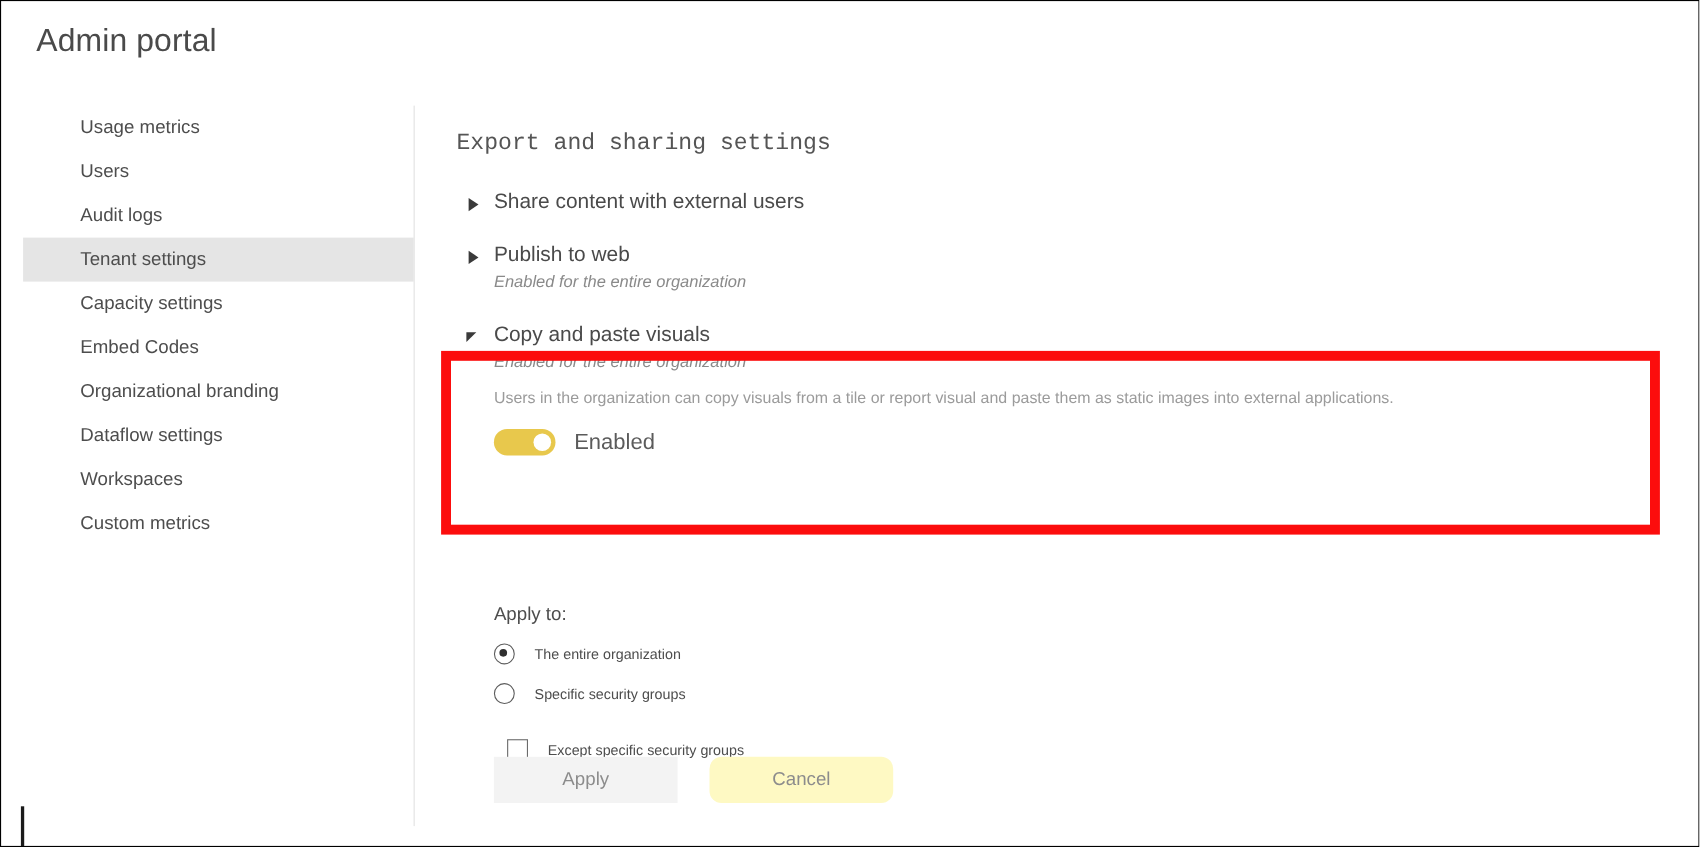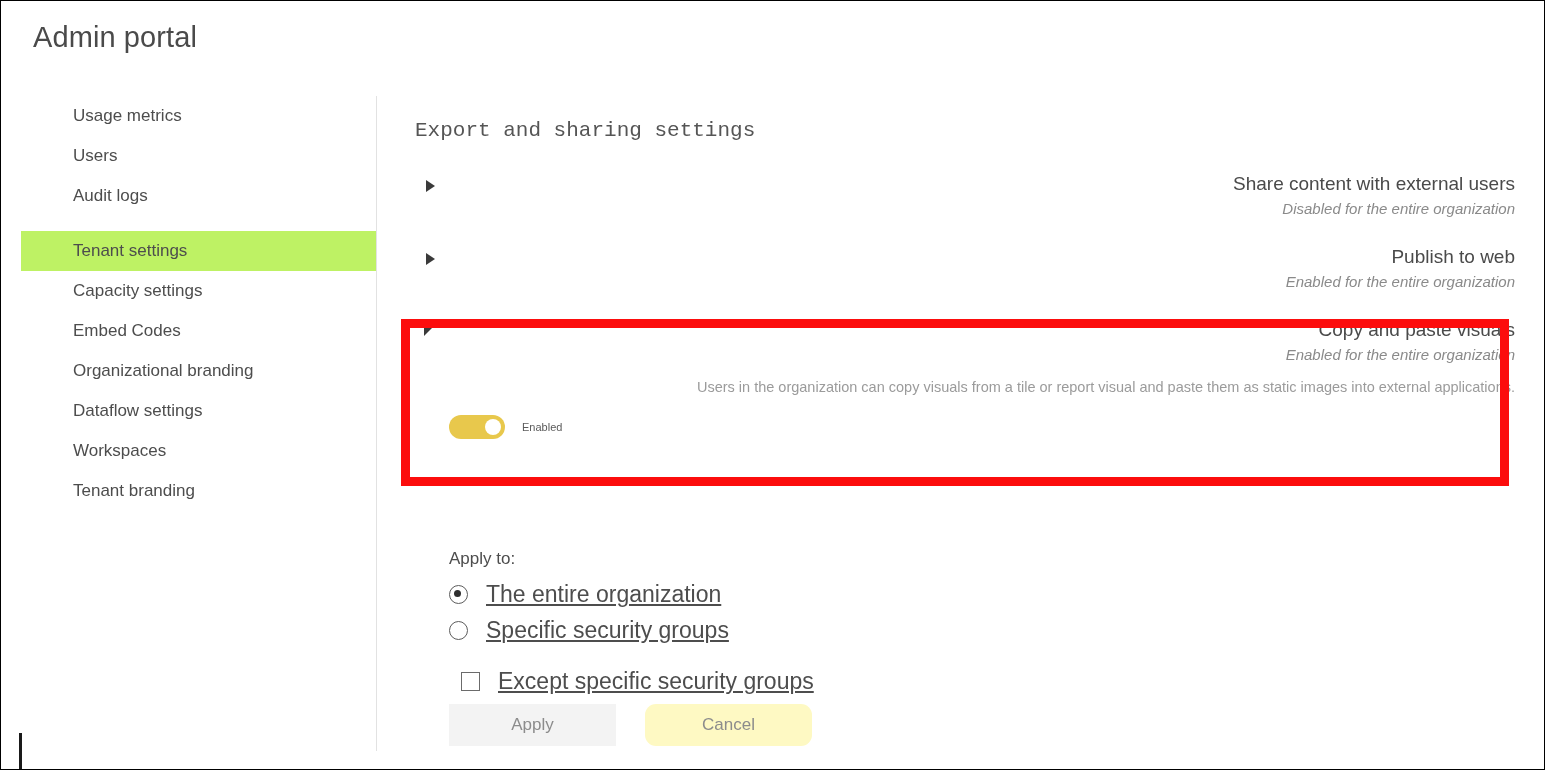--- a/index.html
+++ b/index.html
@@ -47,22 +47,21 @@
     align-items: center;
     padding-left: 52px;
     box-sizing: border-box;
     font-size: 17px;
     color: #4d4d4d;
     cursor: pointer;
     white-space: nowrap;
     text-align: right;
   }
   .nav-item.selected {
-    background: #bef264;
-    margin-top: 15px;
+    background: #e5e5e5;
   }
 
   #sidebar-divider {
     position: absolute;
     left: 375px;
     top: 95px;
     width: 1px;
     height: 655px;
     background: #e2e2e2;
   }
@@ -80,21 +79,20 @@
     color: #555555;
     margin: 0 0 30px 0;
     white-space: nowrap;
     font-family: Liberation Mono, monospace;
   }
 
   .setting-row {
     position: relative;
     padding-left: 34px;
     margin-bottom: 25px;
-    text-align: right;
   }
   .tri {
     position: absolute;
     left: 11px;
     top: 8px;
     width: 0;
     height: 0;
     cursor: pointer;
   }
   .tri.collapsed {
@@ -150,21 +148,21 @@
     position: absolute;
     right: 4px;
     top: 4px;
     width: 16px;
     height: 16px;
     border-radius: 50%;
     background: #ffffff;
   }
   .toggle-label {
     margin-left: 17px;
-    font-size: 11px;
+    font-size: 20px;
     color: #5b5b5b;
     white-space: nowrap;
   }
 
   
   #red-box {
     position: absolute;
     left: 400px;
     top: 318px;
     width: 1108px;
@@ -215,35 +213,34 @@
   }
   .checkbox {
     width: 19px;
     height: 19px;
     border: 1.6px solid #6b6b6b;
     box-sizing: border-box;
     flex: 0 0 auto;
   }
   .opt-label {
     margin-left: 18px;
-    font-size: 23px;
+    font-size: 13px;
     color: #4d4d4d;
     white-space: nowrap;
-    text-decoration: underline;
   }
   .opt-row.checkbox-row {
     margin-top: 24px;
     padding-left: 12px;
   }
 
   
   #button-row {
     position: absolute;
     left: 448px;
-    top: 703px;
+    top: 687px;
     display: flex;
     gap: 29px;
     justify-content: center;
   }
   .btn {
     width: 167px;
     height: 42px;
     border: none;
     font-family: "Liberation Sans", sans-serif;
     font-size: 17px;
@@ -292,33 +289,32 @@
     <div class="nav-item">
       <span>Organizational branding</span>
     </div>
     <div class="nav-item">
       <span>Dataflow settings</span>
     </div>
     <div class="nav-item">
       <span>Workspaces</span>
     </div>
     <div class="nav-item">
-      <span>Tenant branding</span>
+      <span>Custom metrics</span>
     </div>
   </nav>
 
   <div id="sidebar-divider"></div>
 
   <main id="content">
     <h2 id="content-heading">Export and sharing settings</h2>
 
     <div class="setting-row">
       <span class="tri collapsed"></span>
       <div class="setting-title">Share content with external users</div>
-      <div class="setting-status">Disabled for the entire organization</div>
     </div>
 
     <div class="setting-row">
       <span class="tri collapsed"></span>
       <div class="setting-title">Publish to web</div>
       <div class="setting-status">Enabled for the entire organization</div>
     </div>
 
     <div class="setting-row">
       <span class="tri expanded"></span>

